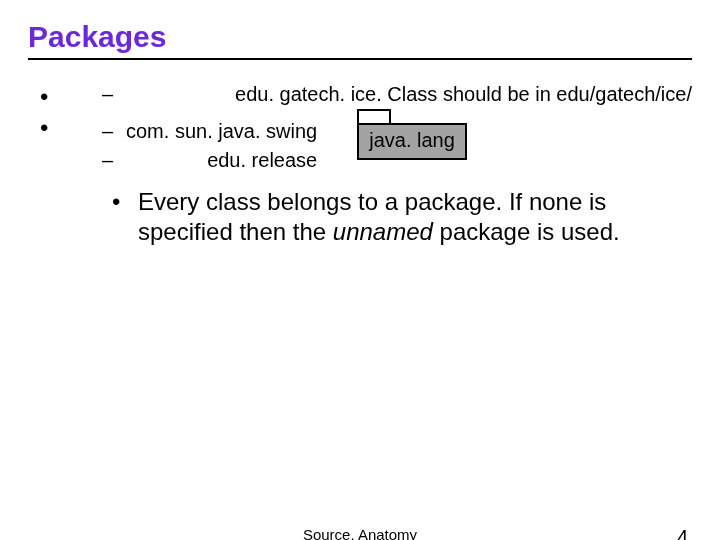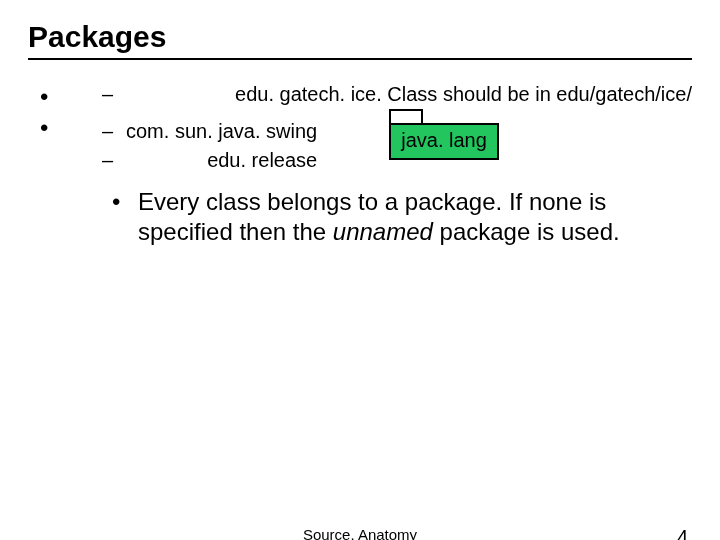--- a/index.html
+++ b/index.html
@@ -1,37 +1,37 @@
 <!DOCTYPE html>
 <html><head>
 <meta charset="utf-8">
 <style>
   * { margin: 0; padding: 0; box-sizing: border-box; }
   html, body { width: 720px; height: 540px; background: #fff; font-family: Arial, Helvetica, sans-serif; color: #000; }
   .slide { width: 720px; height: 540px; position: relative; padding: 20px 28px 0 28px; }
-  .title { font-size: 30px; font-weight: bold; color: #000000; margin-bottom: 4px; }
+  .title { font-size: 30px; font-weight: bold; color: #6d28d9; margin-bottom: 4px; }
   .rule { border: 0; border-top: 2px solid #000; margin-bottom: 22px; }
   .body { font-size: 24px; line-height: 1.25; }
   ul.lvl1 { list-style: none; padding-left: 0; }
   ul.lvl1 > li { position: relative; padding-left: 40px; margin-bottom: 6px; }
   ul.lvl1 > li::before { content: "•"; position: absolute; left: 12px; top: 0; font-size: 24px; }
   ul.lvl2 { list-style: none; padding-left: 0; margin-top: 6px; text-align: right; }
   ul.lvl2 > li { position: relative; padding-left: 58px; font-size: 20px; margin-bottom: 4px; }
   ul.lvl2 > li::before { content: "–"; position: absolute; left: 34px; top: 0; }
   ul.lvl3 { list-style: none; padding-left: 0; margin-top: 10px; }
   ul.lvl3 > li { position: relative; padding-left: 70px; font-size: 24px; margin-bottom: 20px; }
   ul.lvl3 > li::before { content: "•"; position: absolute; left: 44px; top: 0; font-size: 24px; }
   ul.lvl3 > li .pre-em, ul.lvl3 > li .post-em { }
   ul.lvl3 > li em { font-style: italic; }
-  .sub2-row { display: flex; align-items: flex-start; gap: 32px; }
+  .sub2-row { display: flex; align-items: flex-start; }
   .sub2-col { flex: 0 0 auto; }
   .pkg-icon-wrap { margin-left: 40px; margin-top: -4px; }
   .pkg-icon { position: relative; }
   .pkg-tab { width: 34px; height: 14px; border: 2px solid #000; border-bottom: none; background: #fff; }
-  .pkg-body { border: 2px solid #000; padding: 3px 10px 5px 10px; font-size: 20px; background: #22c55e; }
+  .pkg-body { border: 2px solid #000; padding: 3px 10px 5px 10px; font-size: 20px; background: #a3a3a3; }
   .footer { position: absolute; left: 0; right: 0; bottom: 14px; }
   .footer-center { position: absolute; left: 50%; transform: translateX(-50%); font-size: 15px; }
   .footer-right { position: absolute; right: 32px; font-size: 20px; }
 </style>
 </head>
 <body>
 
 <div class="slide">
   <div class="title">Packages</div>
   <hr class="rule">

